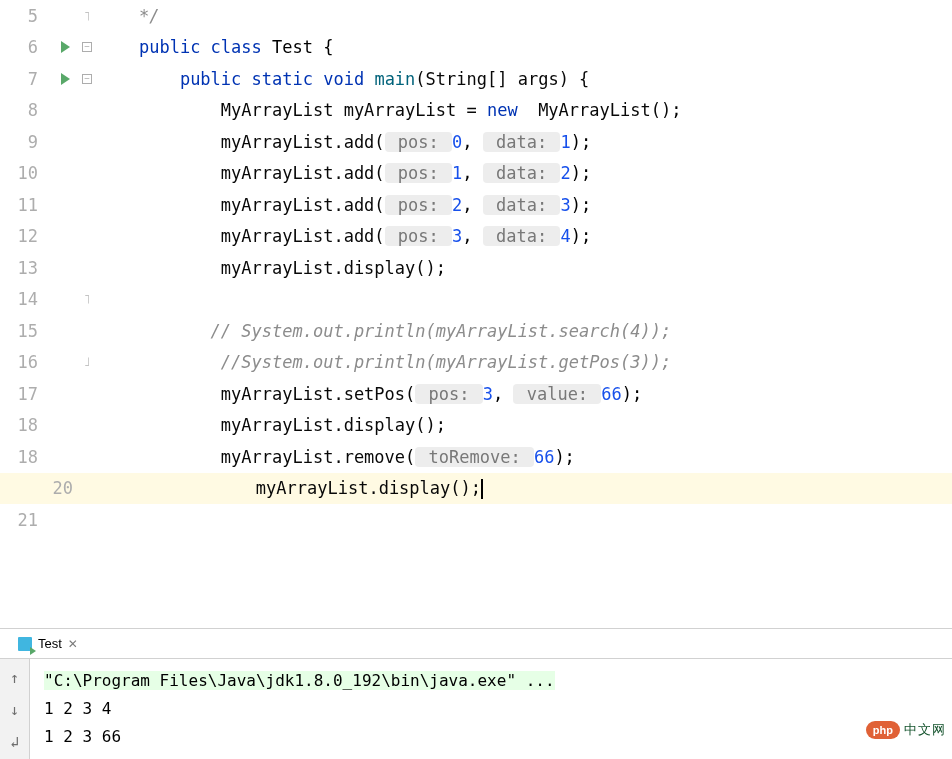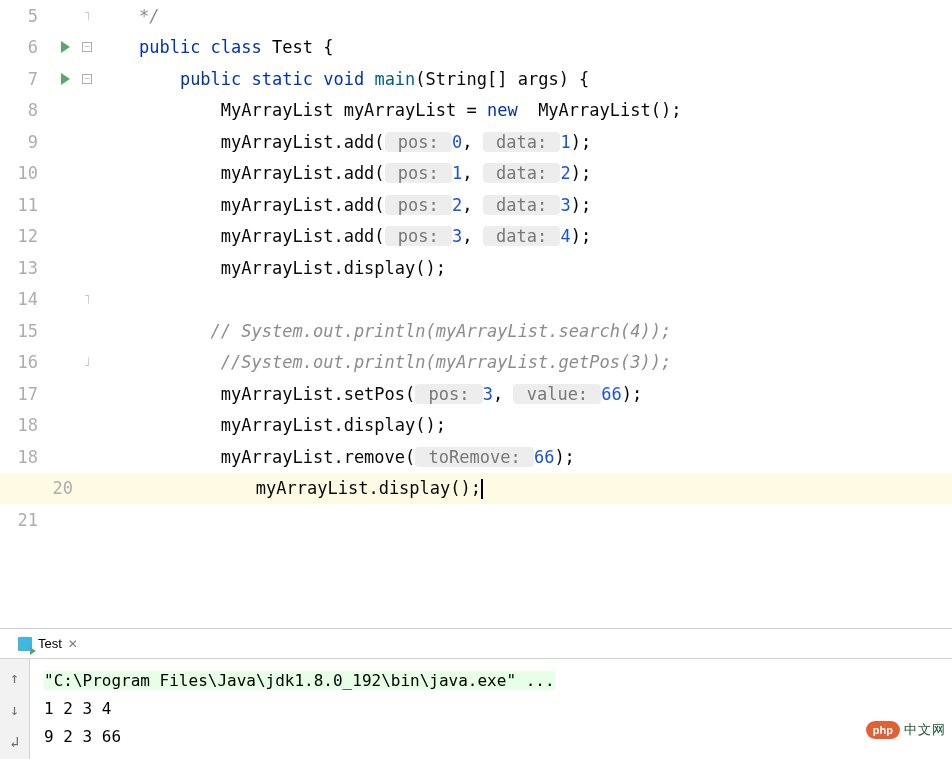--- a/index.html
+++ b/index.html
@@ -206,21 +206,21 @@
   </div>
   <div class="console-body">
     <div class="console-toolbar">
       <span class="tool-icon">↑</span>
       <span class="tool-icon">↓</span>
       <span class="tool-icon">↲</span>
     </div>
     <div class="console-output">
       <div><span class="console-cmd">"C:\Program Files\Java\jdk1.8.0_192\bin\java.exe" ...</span></div>
       <div>1 2 3 4</div>
-      <div>9 2 3 66</div>
+      <div>1 2 3 66</div>
     </div>
   </div>
 </div>
 
 <div class="watermark">
   <span class="wm-badge">php</span>
   <span class="wm-text">中文网</span>
 </div>
 
 </body></html>

